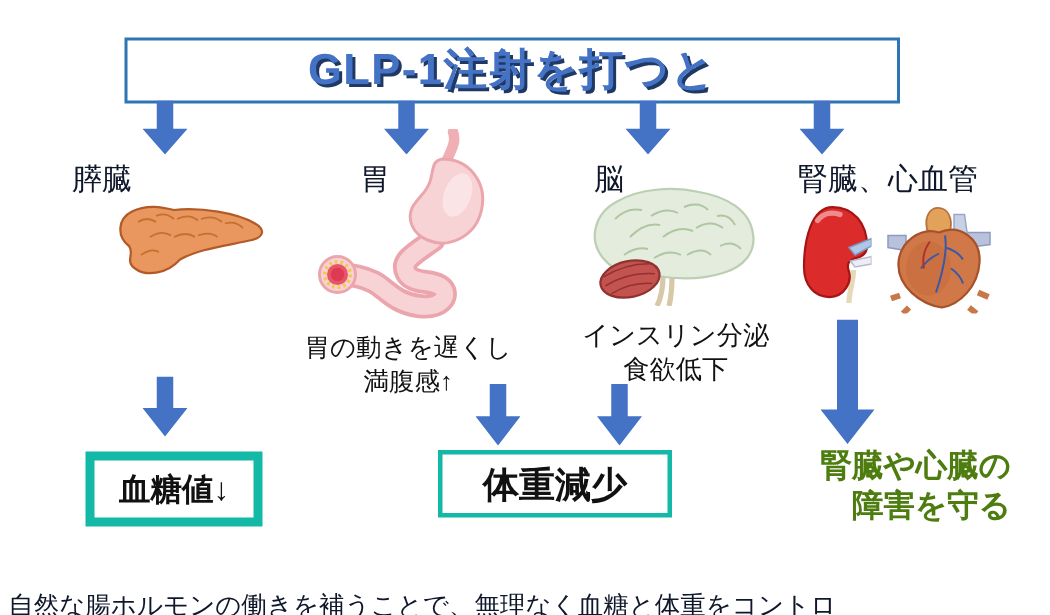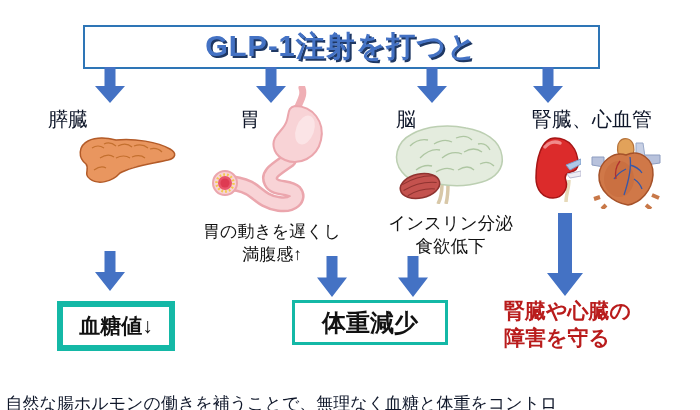--- a/index.html
+++ b/index.html
@@ -19,21 +19,21 @@
   }
   .organ-label{font-size:20px;color:#0f172a;white-space:nowrap;}
   .effect{
     font-size:17px;line-height:23px;text-align:center;white-space:pre-line;color:#111;
   }
   .result-box{
     border:6px solid #14b8a6;background:#fff;
     display:flex;align-items:center;justify-content:center;
     font-weight:bold;color:#111;
   }
-  .result-text{font-weight:bold;text-align:left;white-space:pre-line;color:#b91c1c;}
+  .result-text{font-weight:bold;text-align:right;white-space:pre-line;color:#4d7c0f;}
   .footer{
     left:0;top:363px;width:563px;text-align:center;font-size:17px;color:#0f172a;margin-top:29px;
   }
   svg{display:block;}
 </style>
 </head>
 <body>
 
 <div class="canvas">
 

